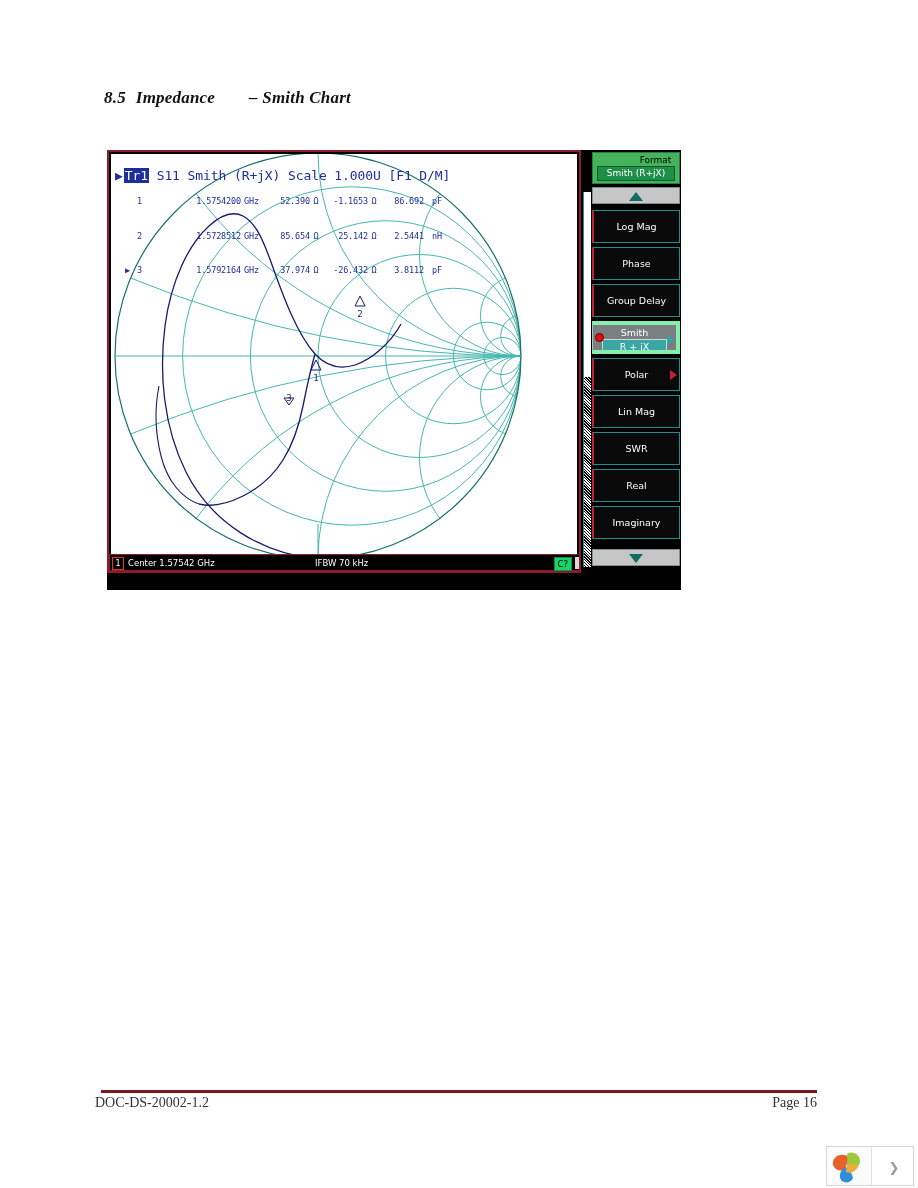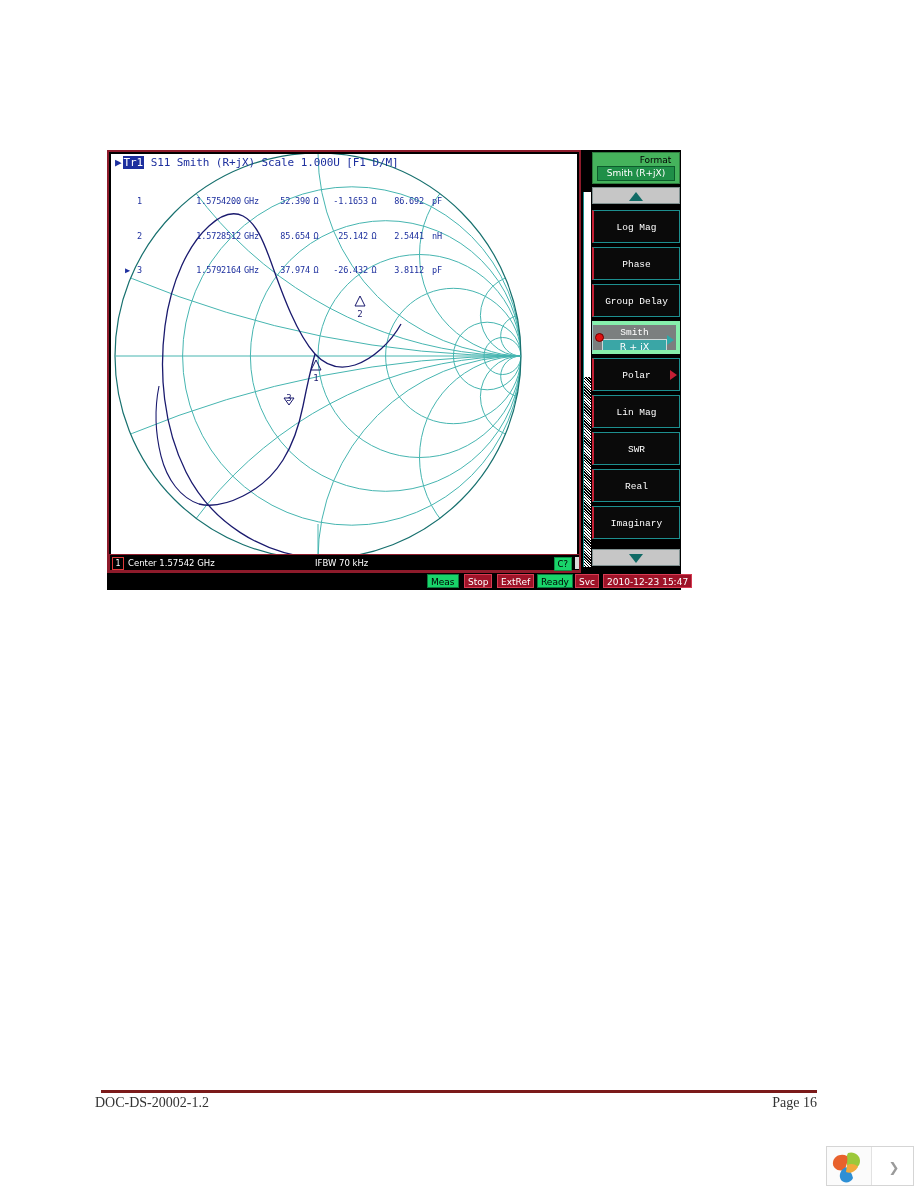--- a/index.html
+++ b/index.html
@@ -52,23 +52,23 @@
     position: absolute;
     left: 2px; top: 2px;
     right: 2px; bottom: 2px;
     background: #ffffff;
     overflow: hidden;
   }
 
   
   .trace-title {
     position: absolute;
-    left: 4px; top: 2px;
+    left: 4px; top: 14px;
     font-family: "DejaVu Sans Mono", monospace;
-    font-size: 11px;
+    font-size: 13px;
     color: #1d2f9e;
     white-space: nowrap;
     letter-spacing: -0.1px;
   }
   .trace-title .tr-arrow { color: #1d2f9e; margin-right: 1px; }
   .trace-title .tr-badge {
     background: #1d2f9e; color: #ffffff;
     padding: 0 1px;
   }
 
@@ -204,21 +204,21 @@
     border: 1px solid #1d8f8f;
     border-left: 2px solid #c41f34;
     box-sizing: border-box;
     font-family: "DejaVu Sans", sans-serif;
     font-size: 9.5px;
     color: #ffffff;
     text-align: center;
     line-height: 31px;
     overflow: hidden;
   }
-  .mn-key .kl { display: inline-block; font-family: Liberation Mono, monospace; }
+  .mn-key .kl { display: inline-block; }
   .mn-key.selected {
     background: #7b7f7f;
     border: 4px solid #86efac;
     border-left: 1px solid #9fc7c7;
     color: #000000;
     line-height: normal;
   }
   .mn-key.selected .kl {
     display: block;
     margin-top: 2px;
@@ -311,20 +311,23 @@
     margin-left: -4px; margin-top: -6px;
     font-size: 13px; color: #9a9a9a;
     font-family: "DejaVu Sans", sans-serif;
   }
 </style>
 </head>
 <body>
 
 <div id="page">
 
+  <div class="heading">
+    <span class="num">8.5</span><span>Impedance</span><span class="sub">– Smith Chart</span>
+  </div>
 
   <div id="vna">
 
     <div id="graph-pane">
       <div id="graph-inner">
 
         <svg id="smith-svg" width="470" height="419" viewBox="0 0 470 419">
           <defs>
             <clipPath id="unitclip">
               <circle cx="207" cy="202" r="203"></circle>
@@ -467,28 +470,20 @@
       </div>
       <div class="mn-key" style="top:356px;">
         <span class="kl">Imaginary</span>
       </div>
 
       <div class="mn-arrow down">
         <span class="tri"></span>
       </div>
     </div>
 
-    <div id="status-bar">
-      <span class="seg seg-green" style="left:320px;">Meas</span>
-      <span class="seg seg-red" style="left:357px;">Stop</span>
-      <span class="seg seg-red" style="left:390px;">ExtRef</span>
-      <span class="seg seg-green" style="left:430px;">Ready</span>
-      <span class="seg seg-red" style="left:468px;">Svc</span>
-      <span class="seg seg-red" style="left:496px;">2010-12-23 15:47</span>
-    </div>
   </div>
 
   <div id="footer-rule"></div>
   <div class="footer-left">DOC-DS-20002-1.2</div>
   <div class="footer-right">Page 16</div>
 
   <div id="corner-widget">
     <div class="logo-cell">
       <svg width="44" height="38" viewBox="0 0 44 38">
         <path d="M21 6 C27 4 33 8 33 14 C33 20 27 24 21 22 C19 16 19 10 21 6 Z" fill="#9cc83a"></path>

